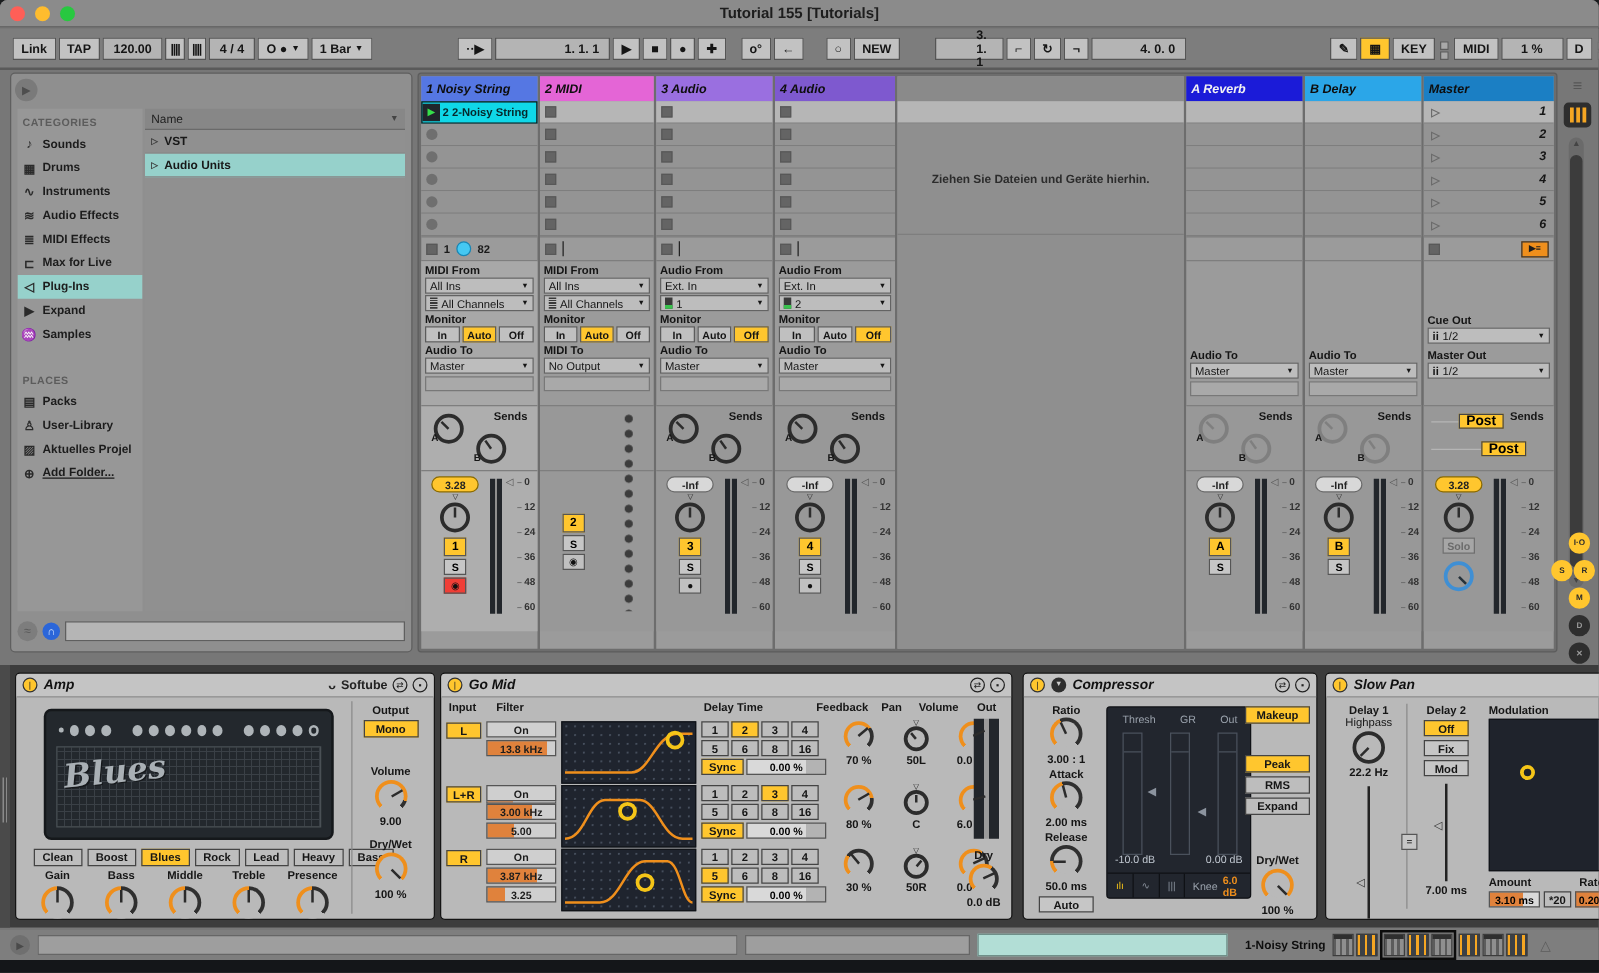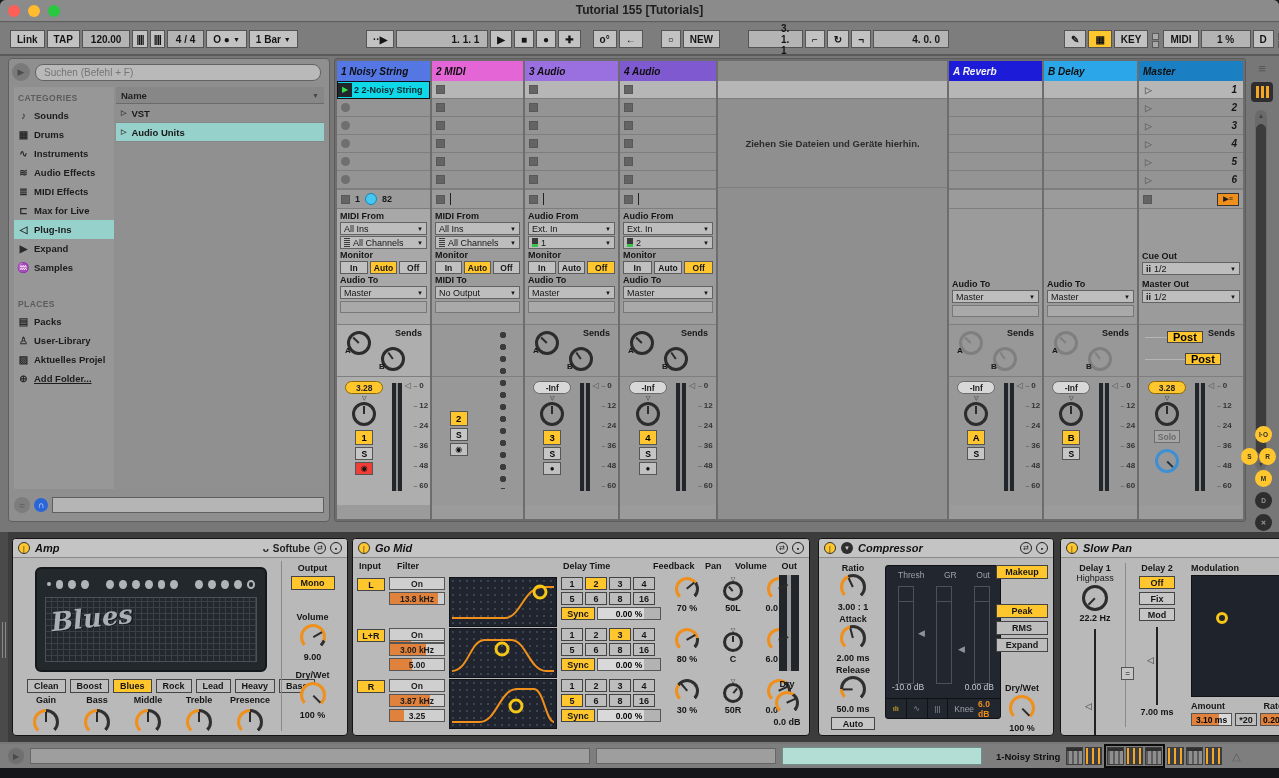--- a/index.html
+++ b/index.html
@@ -35,21 +35,21 @@
     border:1px solid #636363; border-radius:8px; font-size:10px; color:#6b6b6b; padding:0 8px;
     font-family:"Liberation Sans", sans-serif; }
   .b-side { position:absolute; top:28px; left:5px; width:100px; bottom:32px; background:#979797; overflow:hidden; }
   .b-sect { font-size:8.5px; font-weight:bold; color:#5c5c5c; padding:6px 4px 3px 4px; letter-spacing:.4px; }
   .b-item { display:flex; align-items:center; gap:4px; height:19px; padding:0 3px; font-size:9.5px; font-weight:bold; color:#1c1c1c; }
   .b-item .ic { width:13px; text-align:center; font-size:10px; color:#2a2a2a; }
   .b-item.sel { background:#96d1cb; }
   .b-item.ul span.lb { text-decoration:underline; }
   .b-list { position:absolute; top:28px; left:107px; right:5px; bottom:32px; background:#909090; }
   .b-lhead { height:17px; background:#878787; border-bottom:1px solid #6a6a6a; display:flex; align-items:center;
-    justify-content:space-between; padding:0 5px; font-size:9.5px; font-weight:bold; color:#222; }
+    justify-content:space-between; padding:0 5px; font-size:9.5px; font-weight:normal; color:#222; }
   .b-row { display:flex; align-items:center; gap:5px; height:19px; padding:0 5px; font-size:9.5px; font-weight:bold; color:#181818; border-bottom:1px solid #858585;}
   .b-row .tri { font-size:7px; color:#3a3a3a; }
   .b-row.sel { background:#96d1cb; }
   .b-foot { position:absolute; left:5px; right:5px; bottom:6px; height:20px; display:flex; align-items:center; gap:4px; }
   .wavecirc { width:16px; height:16px; border-radius:50%; background:#7d7d7d; color:#5a5a5a; font-size:10px;
     display:flex; align-items:center; justify-content:center; }
   .hpcirc { width:14px; height:14px; border-radius:50%; background:#2b66d9; color:#cfe2ff; font-size:9px; font-weight:bold;
     display:flex; align-items:center; justify-content:center; }
   .prevbar { flex:1; height:16px; background:#b5b5b5; border:1px solid #5f5f5f; }
 
@@ -336,21 +336,20 @@
       <span class="cbtn">D</span>
       <span class="stack2">
           <i></i>
           <i></i>
         </span>
     </div>
   </div>
 
   <div class="browser">
     <div class="b-circ">▶</div>
-    <input class="searchbox" placeholder="Suchen (Befehl + F)" style="">
     <div class="b-side">
       <div class="b-sect">CATEGORIES</div>
       <div class="b-item">
           <span class="ic">♪</span>
           <span class="lb">Sounds</span>
         </div>
       <div class="b-item">
           <span class="ic">▦</span>
           <span class="lb">Drums</span>
         </div>

